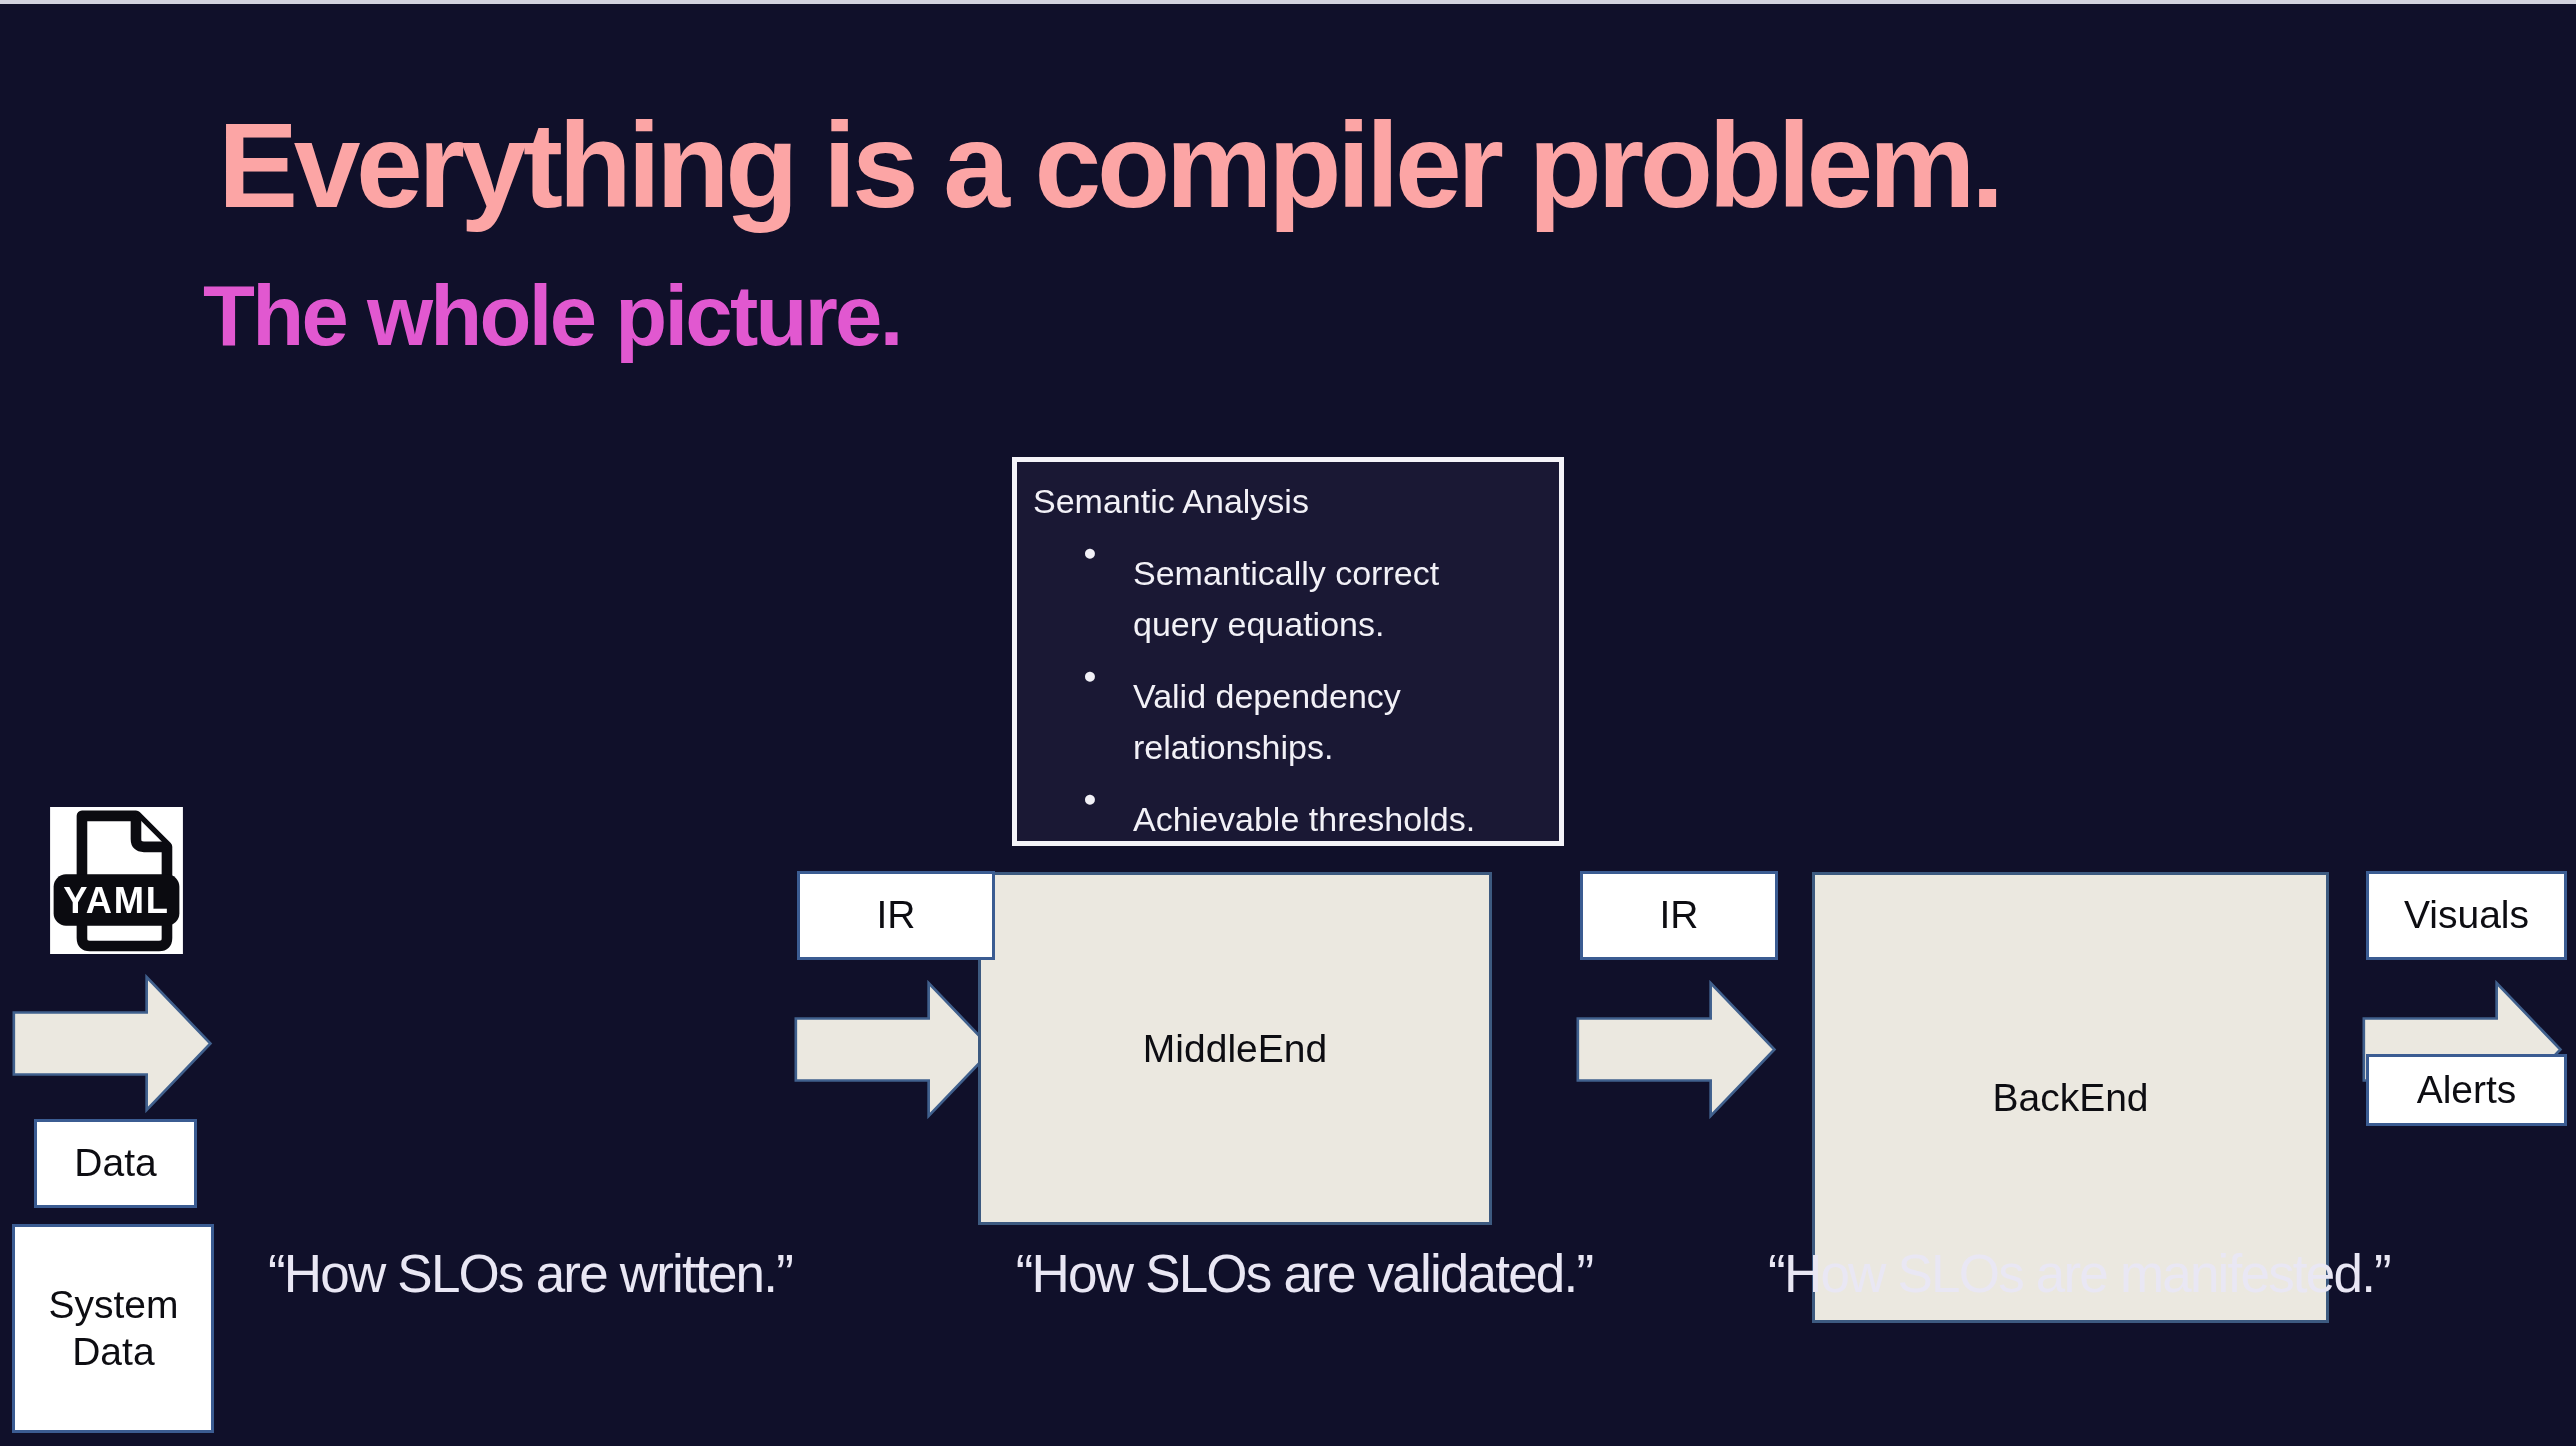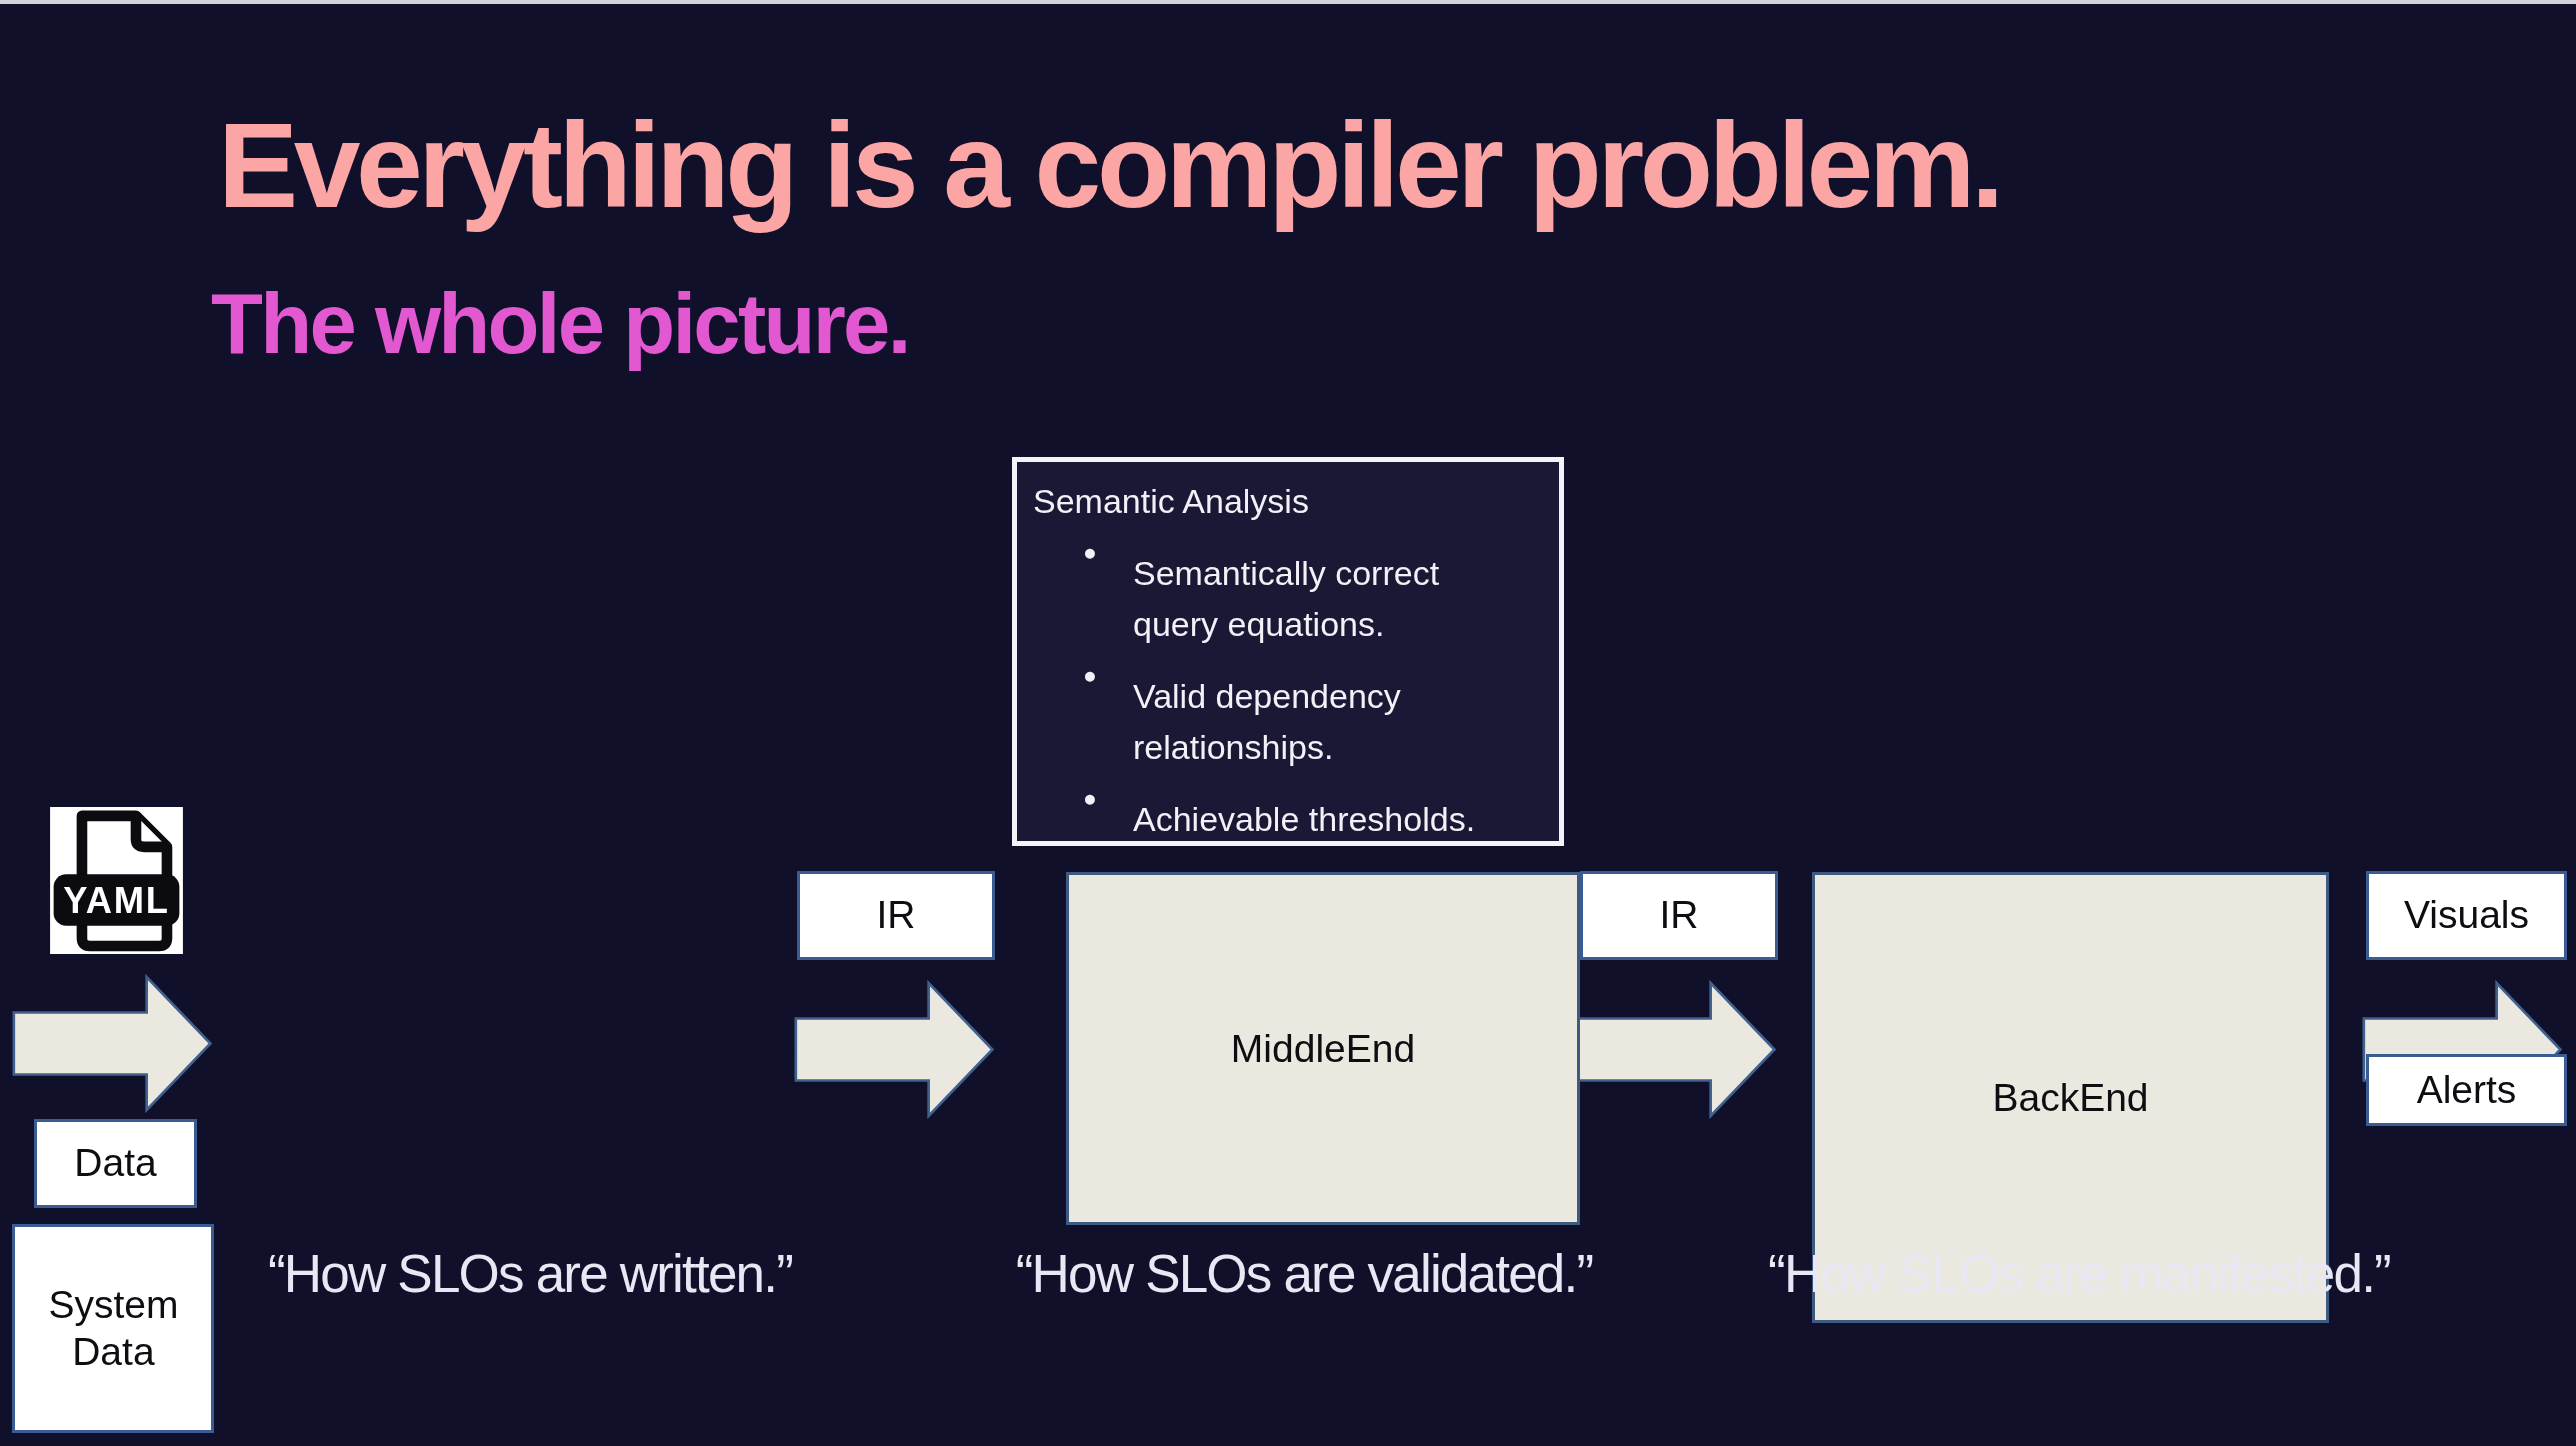--- a/index.html
+++ b/index.html
@@ -13,21 +13,21 @@
   .top-strip{
     position:absolute;left:0;top:0;width:2576px;height:3.5px;
     background:#d3d3de;
   }
   .title{
     position:absolute;left:218px;top:99px;margin:0;
     font-size:120px;font-weight:bold;letter-spacing:-4.4px;
     color:#fca5a5;white-space:nowrap;line-height:1.1;
   }
   .subtitle{
-    position:absolute;left:203px;top:269px;margin:8px;
+    position:absolute;left:203px;top:269px;margin:0;
     font-size:85px;font-weight:bold;letter-spacing:-2.7px;
     color:#e158d0;white-space:nowrap;line-height:1.1;
   }
   
   .sa-box{
     position:absolute;left:1012px;top:457px;width:552px;height:389px;
     box-sizing:border-box;border:5.3px solid #f4f3f8;background:#1a1834;
     color:#f2f1f7;padding:14px 16px 0 16px;
   }
   .sa-title{font-size:34px;line-height:51px;}
@@ -35,21 +35,21 @@
   .sa-item .dot{flex:none;width:50px;margin-left:50px;font-size:23px;line-height:51px;}
   .sa-item .sa-text{flex:none;width:370px;font-size:34px;line-height:51px;margin-top:21px;}
   
   .stage{
     position:absolute;box-sizing:border-box;
     background:#ebe8e0;border:3.5px solid #3d5a80;
     display:flex;align-items:center;justify-content:center;
     font-size:39px;color:#0d0d12;
   }
   .stage.frontend{left:246px;top:855px;width:519px;height:365px;}
-  .stage.middleend{left:1066px;top:872px;width:514px;height:353px;}
+  .stage.middleend{left:978px;top:872px;width:514px;height:353px;}
   .stage.backend{left:1812px;top:872px;width:517px;height:451px;}
   
   .wbox{
     position:absolute;box-sizing:border-box;
     background:#ffffff;border:3.5px solid #3b5c92;
     display:flex;align-items:center;justify-content:center;
     font-size:39px;color:#0d0d12;text-align:center;line-height:1.2;
   }
   .wbox.ir1{left:797px;top:871px;width:198px;height:89px;}
   .wbox.ir2{left:1580px;top:871px;width:198px;height:89px;}

